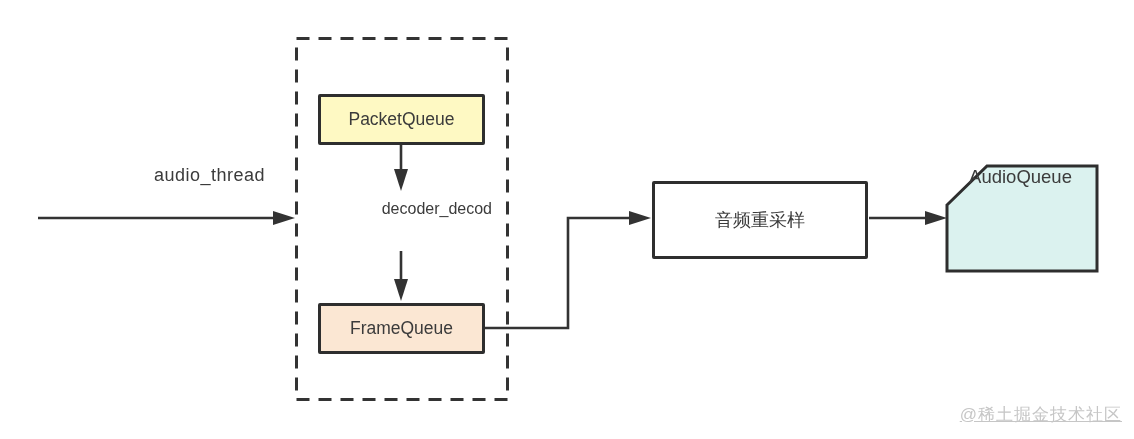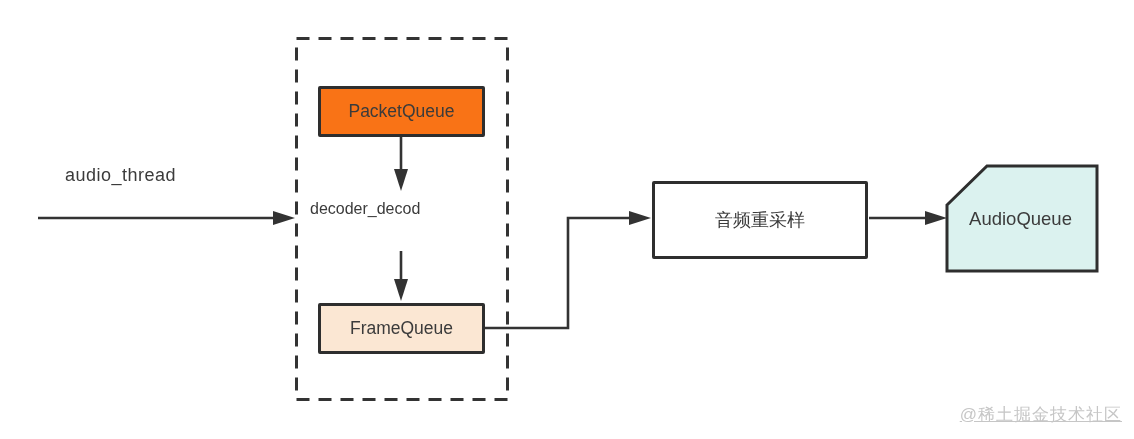--- a/index.html
+++ b/index.html
@@ -28,21 +28,21 @@
     stroke: #333333;
     stroke-width: 3;
     stroke-dasharray: 13 9;
   }
   svg.layer polygon.node-shape {
     stroke: #2e2e2e;
     stroke-width: 3;
   }
   .label {
     position: absolute;
-    text-align: left;
+    text-align: right;
     white-space: nowrap;
   }
   .edge-label {
     left: 65px; top: 165px; width: 200px;
     font-size: 18px;
     letter-spacing: 0.5px;
   }
   .node {
     position: absolute;
     box-sizing: border-box;
@@ -57,21 +57,21 @@
   .node-frame-queue  { left: 318px; top: 303px; width: 167px; height: 51px; }
   .node-resample     { left: 652px; top: 181px; width: 216px; height: 78px; font-size: 18px; }
   .decoder-label {
     left: 310px; top: 196px; width: 182px;
     font-size: 16px;
     line-height: 25px;
   }
   .audioqueue-label {
     position: absolute;
     left: 947px; top: 166px; width: 147px; height: 105px;
-    display: flex; align-items: center; justify-content: center;
+    display: flex; justify-content: center;
     font-size: 18.5px;
   }
   .watermark {
     position: absolute;
     right: 12px; top: 403px;
     font-size: 17px;
     letter-spacing: 1px;
   }
 </style>
 </head>
@@ -106,21 +106,21 @@
     <g>
       <line x1="869" y1="218" x2="927" y2="218"></line>
       <polygon class="arrowhead" points="947,218 925,211 925,225"></polygon>
     </g>
 
     <polygon class="node-shape" points="947,205 987,166 1097,166 1097,271 947,271" fill="#dbf2ef"></polygon>
   </svg>
 
   <div class="label edge-label">audio_thread</div>
 
-  <div class="node node-packet-queue" style="background: #f97316;">
+  <div class="node node-packet-queue" style="background: #fef9c3; margin-top: 8px;">
     <span>PacketQueue</span>
   </div>
 
   <div class="label decoder-label">
     <div>decoder_decod</div>
   </div>
 
   <div class="node node-frame-queue" style="background: rgb(251, 231, 211); text-align: center;">
     <span>FrameQueue</span>
   </div>

